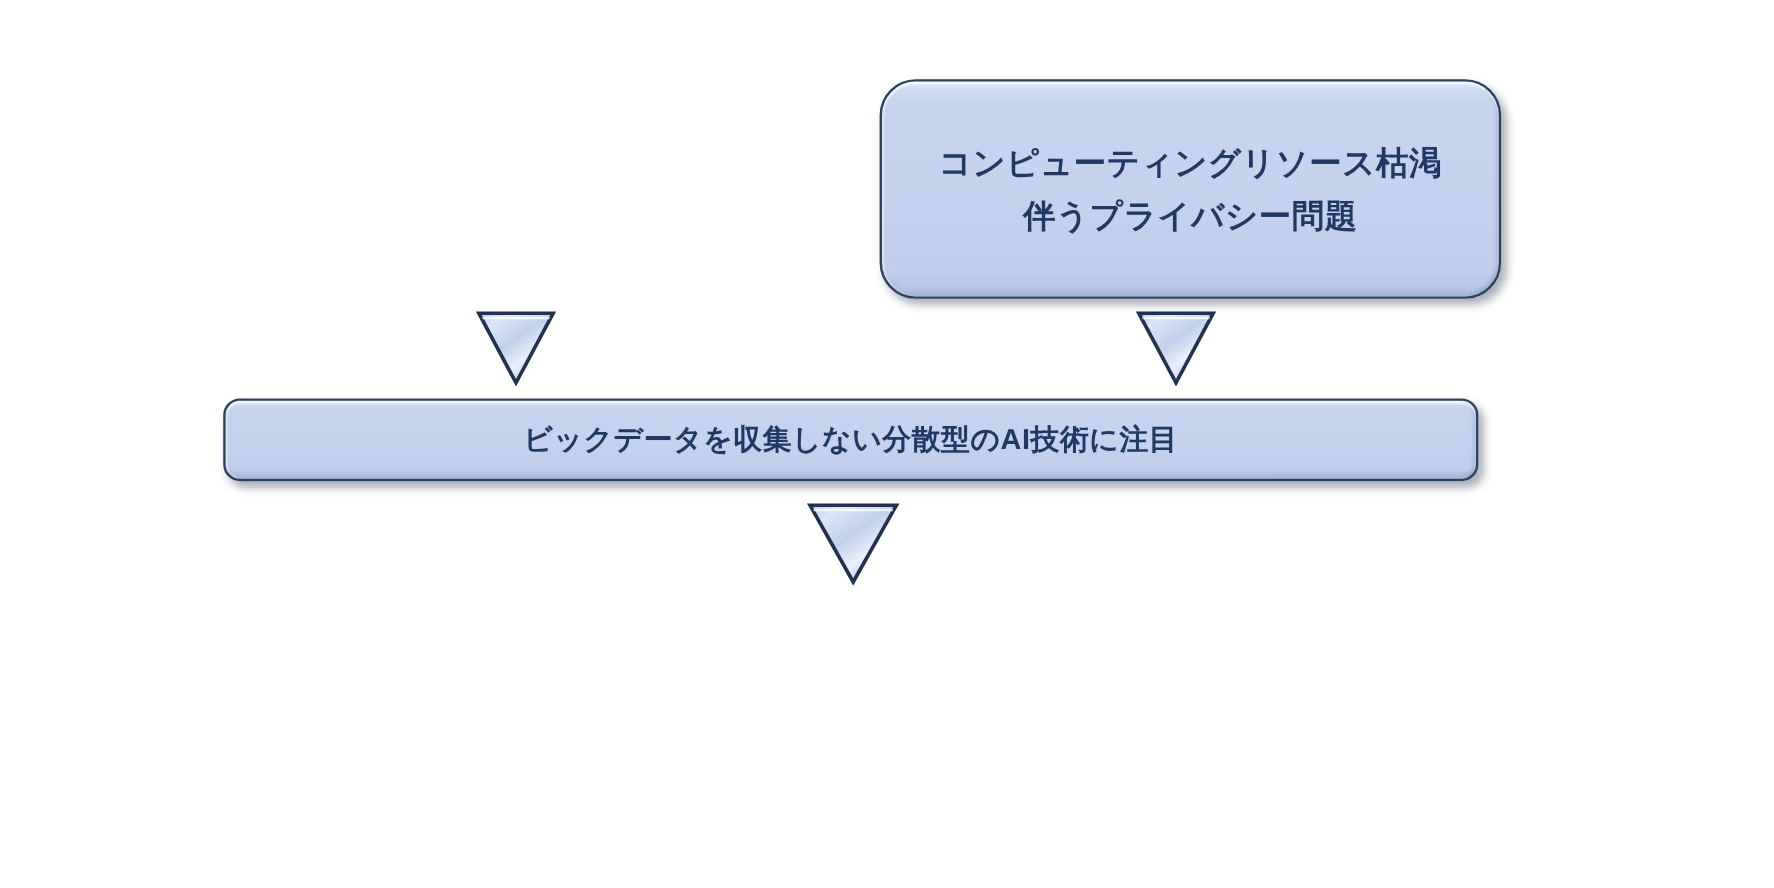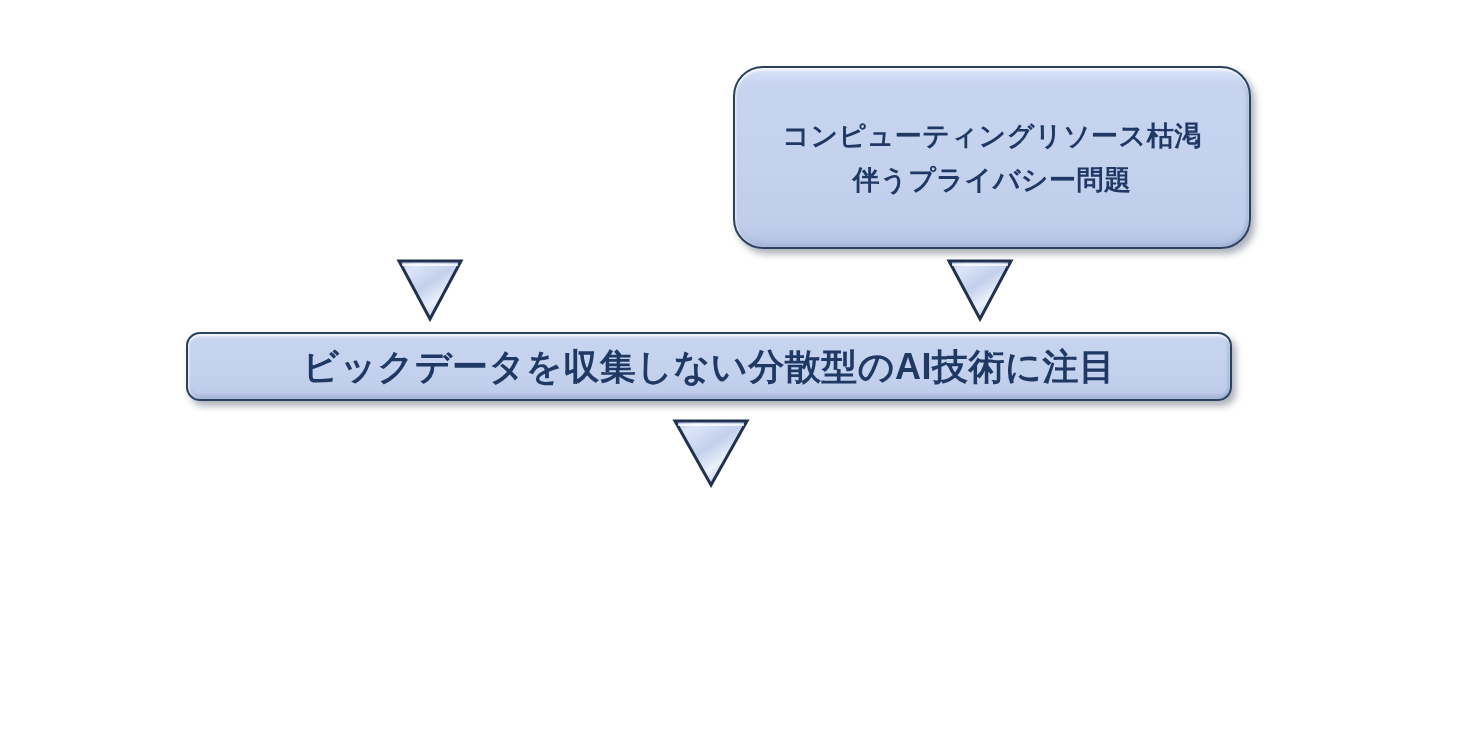--- a/index.html
+++ b/index.html
@@ -64,21 +64,21 @@
     left: 733px;  top: 66px;
     width: 518px; height: 183px;
     border-radius: 30px;
     font-size: 27px;
     line-height: 44px;
   }
   #node-focus {
     left: 186px;  top: 332px;
     width: 1046px; height: 69px;
     border-radius: 14px;
-    font-size: 36px;
+    font-size: 24px;
     line-height: 30px;
   }
   #node-stadle {
     left: 115px;  top: 483px;
     width: 1207px; height: 203px;
     border-radius: 28px;
     font-size: 27px;
     line-height: 44px;
   }
 

